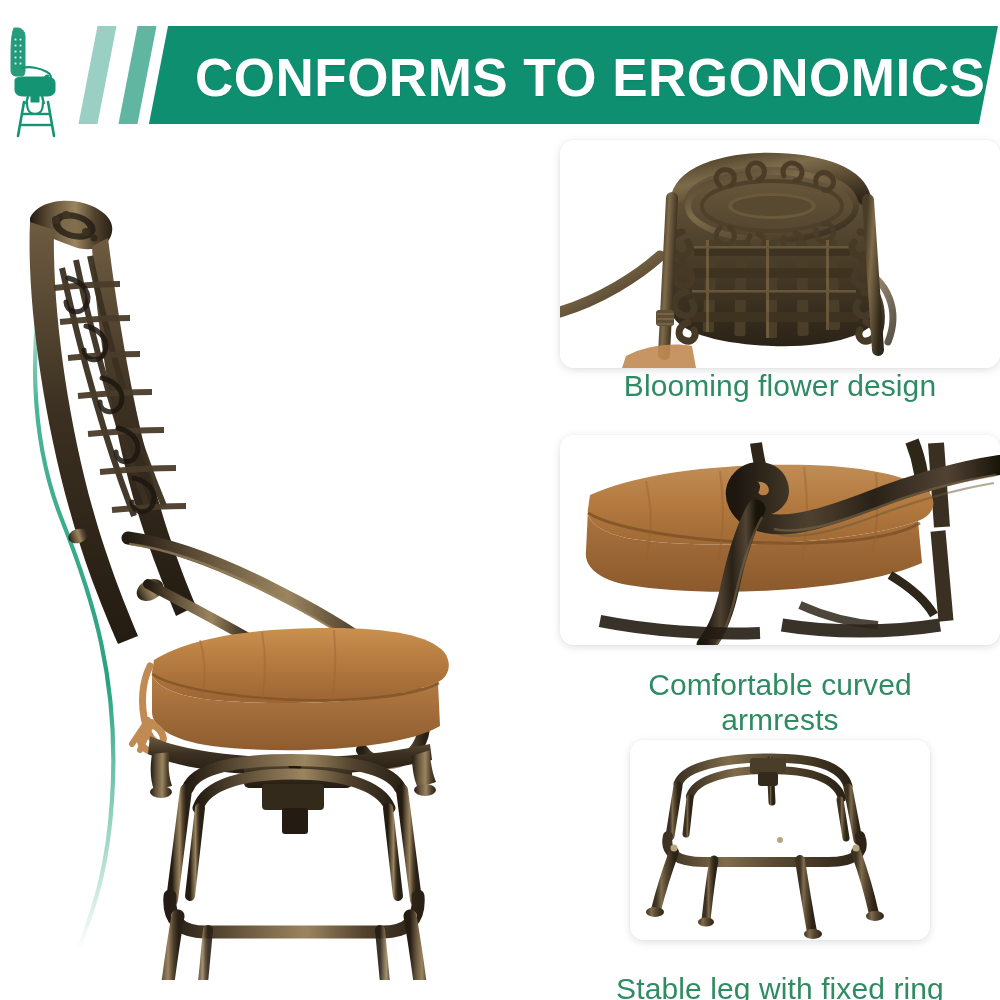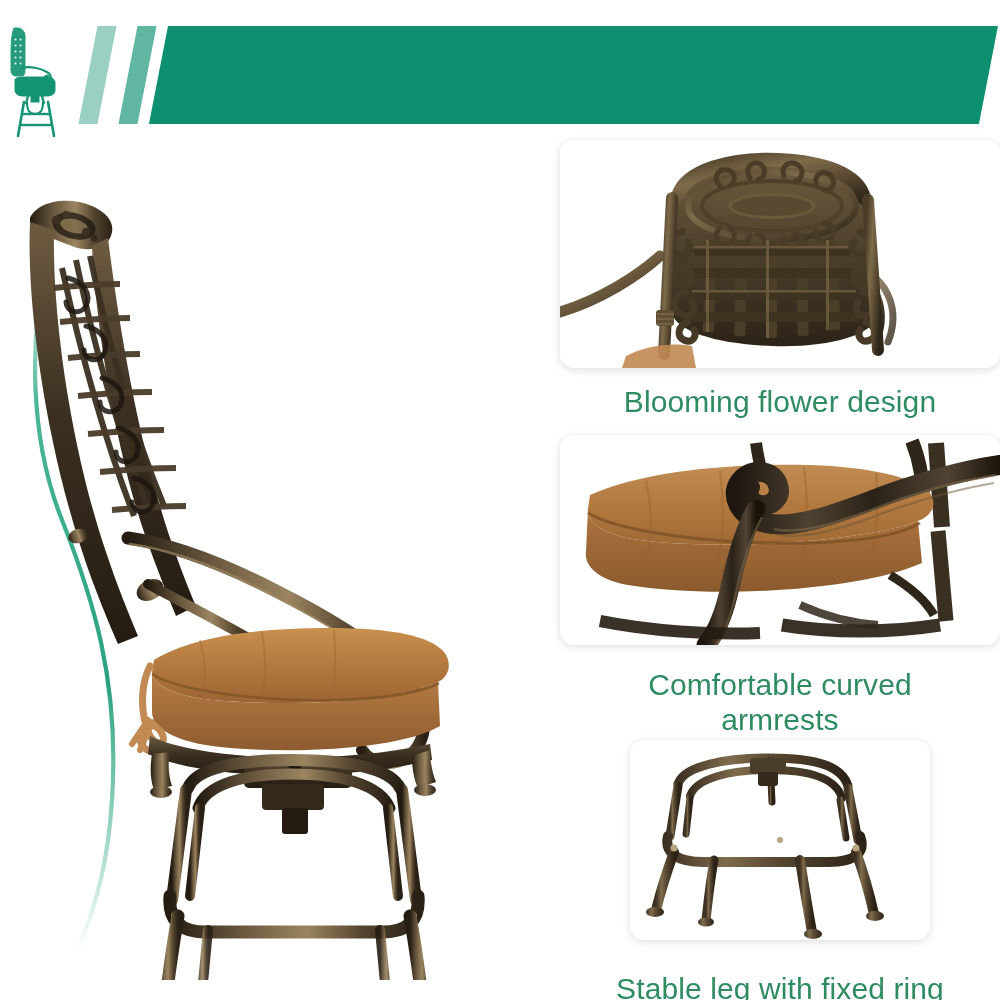--- a/index.html
+++ b/index.html
@@ -78,21 +78,21 @@
     width: 440px;
     text-align: center;
     color: #2E8B62;
     font-family: "Liberation Sans", sans-serif;
     font-size: 30px;
     font-weight: normal;
     line-height: 1.18;
     letter-spacing: 0.1px;
     white-space: pre-line;
   }
-  .f1 .caption { margin-top: 16px; }
+  .f1 .caption { margin-top: 0; }
   .f2 .caption { margin-top: 22px; }
   .f3 .caption { margin-top: 31px; }
 </style>
 </head>
 <body>
 
 <div class="page">
 
   <div class="header">
 
@@ -132,20 +132,21 @@
 
     <div class="stripes">
       <div class="stripe s1"></div>
       <div class="stripe s2"></div>
       <div class="stripe s3"></div>
       <div class="stripe s4"></div>
     </div>
 
     <div class="banner"></div>
 
+    <div class="banner-title">CONFORMS TO ERGONOMICS</div>
   </div>
 
   <div class="hero">
     <svg viewBox="0 0 540 820" xmlns="http://www.w3.org/2000/svg">
       <defs>
         <linearGradient id="metal" x1="0" y1="0" x2="1" y2="0">
           <stop offset="0%" stop-color="#241c12"></stop>
           <stop offset="30%" stop-color="#6b5a40"></stop>
           <stop offset="55%" stop-color="#9b8560"></stop>
           <stop offset="78%" stop-color="#52432e"></stop>

